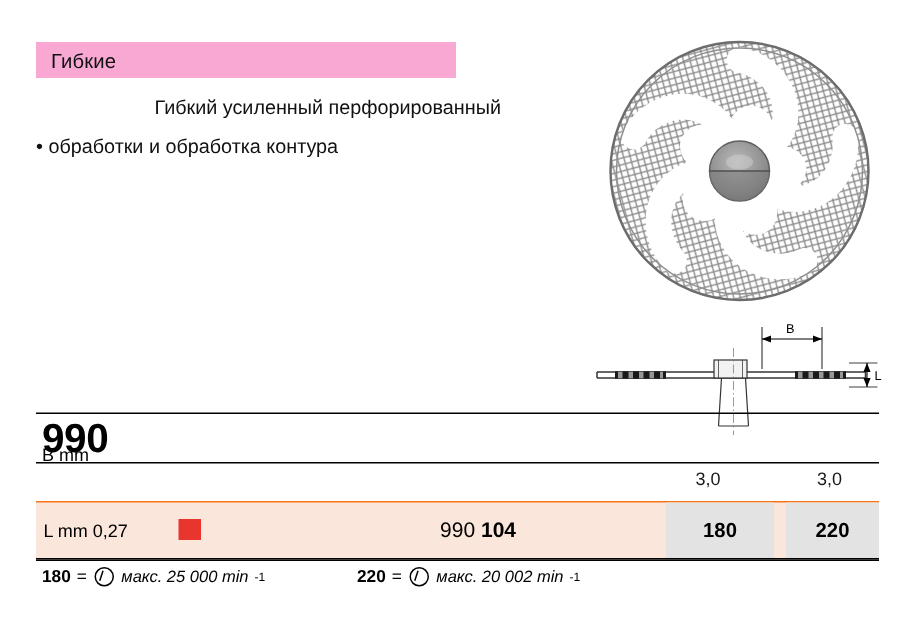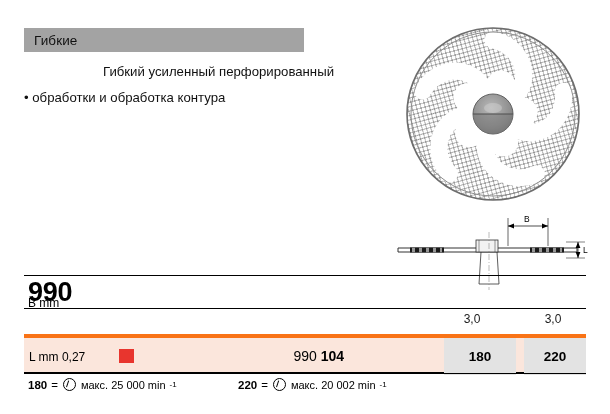--- a/index.html
+++ b/index.html
@@ -22,21 +22,21 @@
     height: 414px;
   }
 
   
   .cat-band {
     position: absolute;
     left: 24px;
     top: 28px;
     width: 280px;
     height: 24px;
-    background: #a3a3a3;
+    background: #f9a8d4;
     display: flex;
     align-items: center;
   }
   .cat-band span {
     font-size: 13.5px;
     color: #111;
     padding-left: 10px;
     letter-spacing: 0.1px;
   }
 
@@ -120,21 +120,21 @@
   }
 
   
   .prow {
     position: absolute;
     left: 24px;
     top: 334px;
     width: 562px;
     height: 39px;
     background: #fbe6dc;
-    border-top: 4px solid #f97316;
+    border-top: 1px solid #f97316;
     border-bottom: 1px solid #000;
     box-sizing: border-box;
   }
   .prow-l {
     position: absolute;
     left: 5px;
     top: 12px;
     font-size: 12px;
     color: #000;
   }
@@ -187,21 +187,21 @@
     left: 238px;
     top: 378px;
     font-size: 11px;
     color: #000;
     display: flex;
     align-items: center;
     gap: 4px;
   }
   .lg-num { font-weight: bold; font-size: 11.5px; }
   .lg-eq { font-size: 11.5px; }
-  .lg-txt { font-size: 11px; }
+  .lg-txt { font-size: 11px; font-style: italic; }
   .sup { font-size: 8px; vertical-align: super; }
   .ring {
     display: inline-block;
     width: 11px;
     height: 11px;
     border: 1px solid #000;
     border-radius: 50%;
     position: relative;
     margin: 0 1px;
   }

